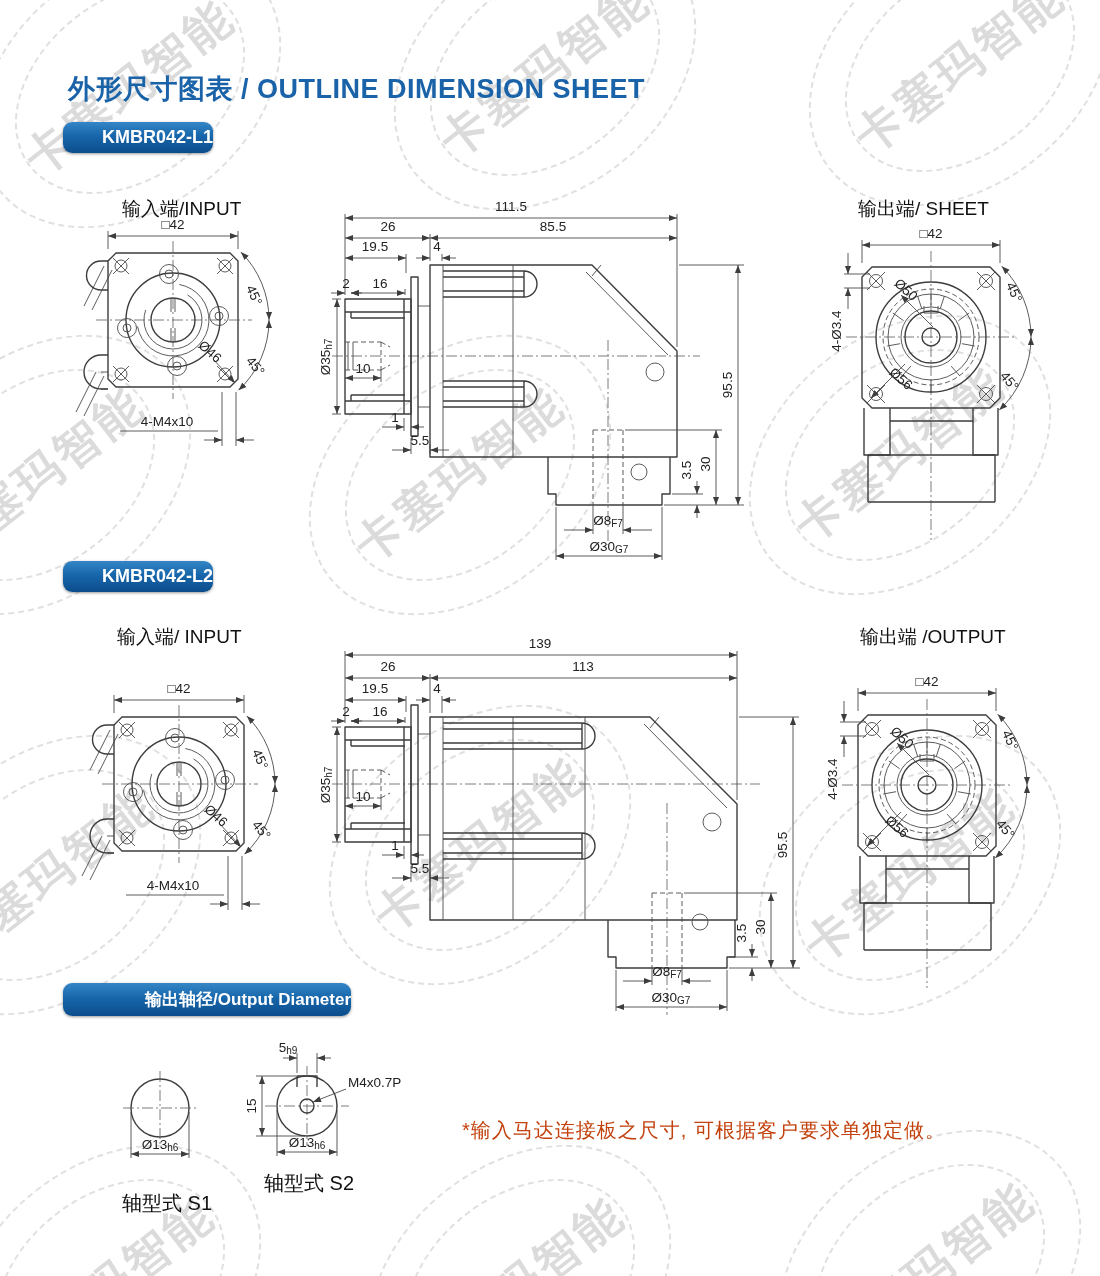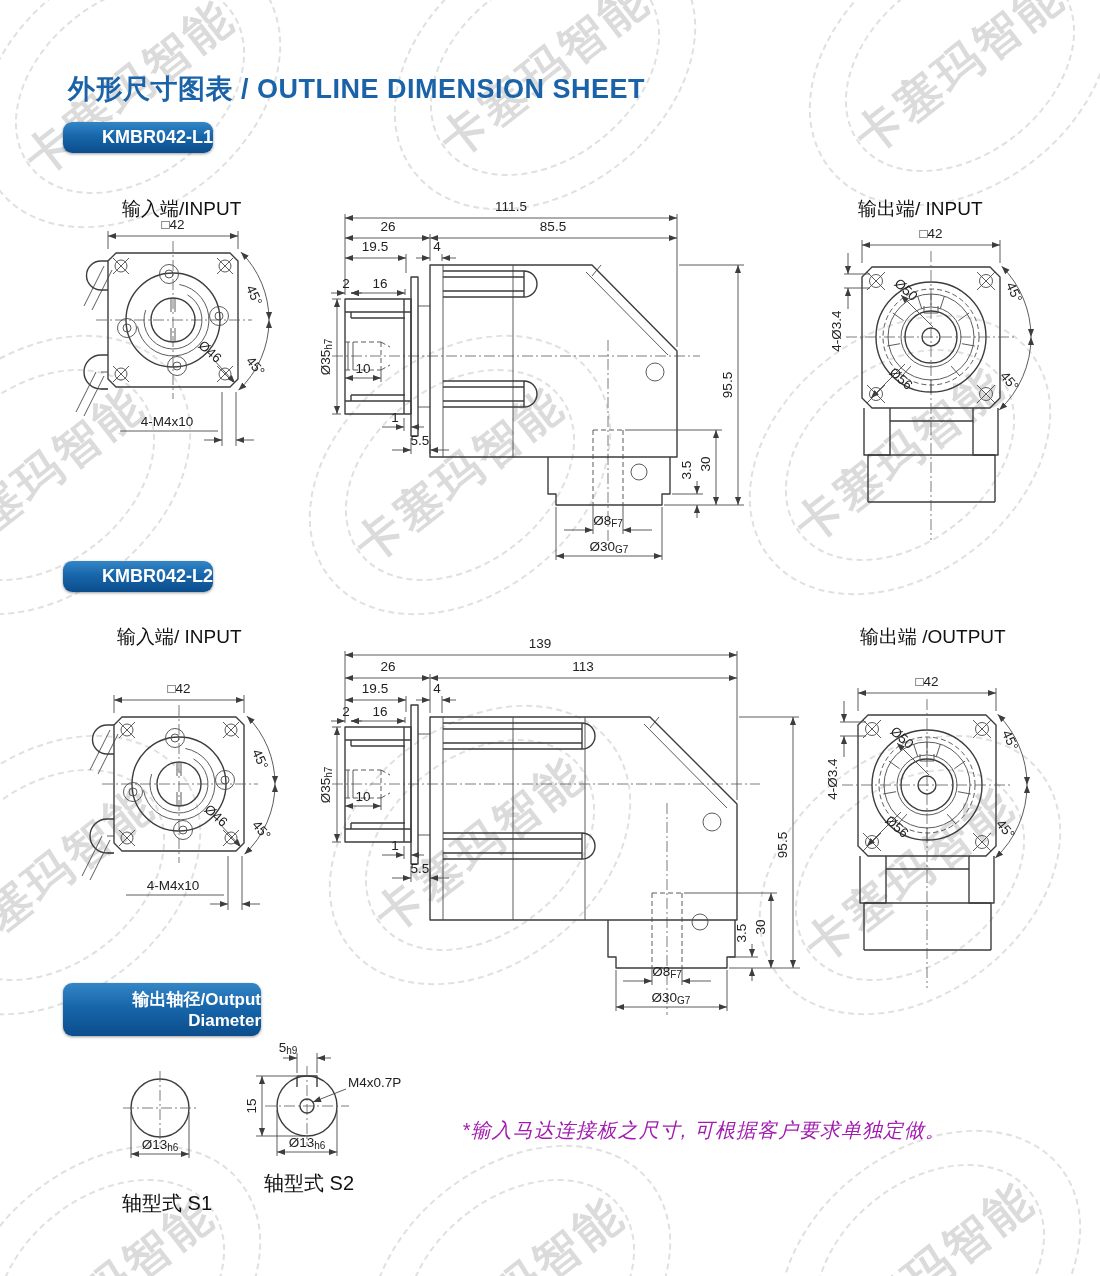--- a/index.html
+++ b/index.html
@@ -13,24 +13,24 @@
   .wm .ring2{width:252px;height:176px;}
   .wm .wmtext{position:absolute;transform:translate(-50%,-50%) rotate(-38deg);
         font-size:46px;font-weight:bold;color:#dbdbdb;letter-spacing:4px;white-space:nowrap;}
   
   .title{position:absolute;left:68px;top:56px;font-size:27px;font-weight:bold;
         color:#1a63a8;letter-spacing:.5px;z-index:3;white-space:nowrap;margin-top:15px;}
   .badge{position:absolute;z-index:3;background:linear-gradient(180deg,#3486c6 0%,#1766ab 45%,#0c4d8c 100%);
         color:#fff;font-weight:bold;text-align:right;border-radius:9px;
         box-shadow:0 1px 3px rgba(0,0,0,.4);padding:5px 0;}
   .badge.model{width:150px;font-size:18px;}
-  .badge.wide{width:198px;font-size:17px;}
+  .badge.wide{width:288px;font-size:17px;}
   .viewlabel{position:absolute;z-index:3;font-size:19px;color:#111;white-space:nowrap;text-align:right;}
   .shaftlabel{position:absolute;z-index:3;font-size:20px;color:#111;white-space:nowrap;}
-  .footnote{position:absolute;left:462px;top:1117px;z-index:3;color:#a21caf;font-style:italic;}
+  .footnote{position:absolute;left:462px;top:1117px;z-index:3;color:#c2410c;}
   .footnote .zh{font-size:20px;letter-spacing:1px;}
   .footnote .en{font-size:19px;margin-top:3px;}
   
   svg.drawing{position:absolute;left:0;z-index:2;overflow:visible;}
   svg .oln{fill:none;stroke:#3d3d3d;stroke-width:1.4;stroke-linejoin:round;}
   svg .th{fill:none;stroke:#4a4a4a;stroke-width:.9;}
   svg .dim{fill:none;stroke:#4a4a4a;stroke-width:.9;}
   svg .cl{fill:none;stroke:#5a5a5a;stroke-width:.8;stroke-dasharray:11 3 2 3;}
   svg .dash{stroke-dasharray:5 3;}
   svg text{font-family:"Liberation Sans",sans-serif;font-size:13.5px;fill:#222;}
@@ -104,21 +104,21 @@
         <span class="wmtext">卡塞玛智能</span>
       </div>
   </div>
 
   <h1 class="title">外形尺寸图表 / OUTLINE DIMENSION SHEET</h1>
   <div class="badge model" style="left:63px;top:122px">KMBR042-L1</div>
   <div class="badge model" style="left:63px;top:561px">KMBR042-L2</div>
   <div class="badge wide" style="left:63px;top:983px">输出轴径/Output Diameter</div>
 
   <div class="viewlabel" style="left:122px;top:196px">输入端/INPUT</div>
-  <div class="viewlabel" style="left:858px;top:196px">输出端/ INPUT</div>
+  <div class="viewlabel" style="left:858px;top:196px">输出端/ SHEET</div>
   <div class="viewlabel" style="left:117px;top:624px">输入端/ INPUT</div>
   <div class="viewlabel" style="left:860px;top:624px">输出端 /OUTPUT</div>
   <div class="shaftlabel" style="left:122px;top:1190px">轴型式 S1</div>
   <div class="shaftlabel" style="left:264px;top:1170px">轴型式 S2</div>
 
   <svg width="0" height="0" style="position:absolute">
     <defs>
       <marker id="aw" viewBox="0 0 10 10" refX="10" refY="5" markerWidth="9" markerHeight="9" orient="auto-start-reverse">
         <path d="M0,1.2 L10,5 L0,8.8 z" fill="#3d3d3d"></path>
       </marker>

